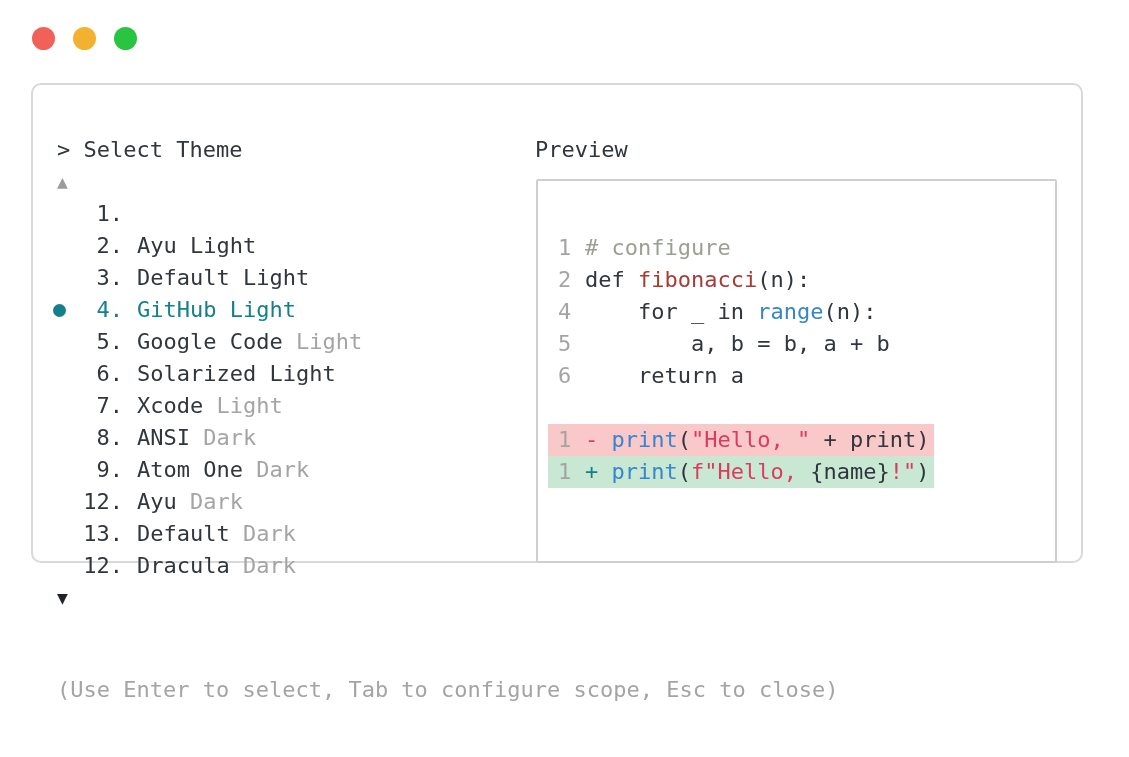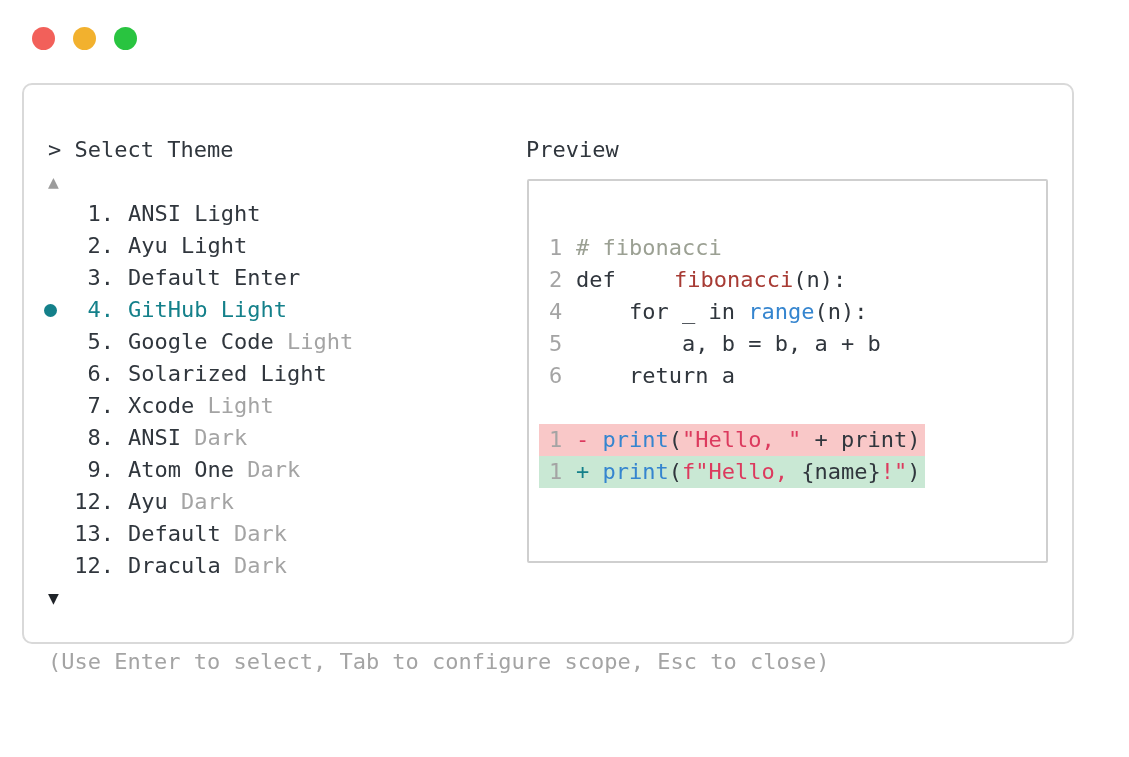--- a/index.html
+++ b/index.html
@@ -12,88 +12,88 @@
   *{margin:0;padding:0;box-sizing:border-box;}
   html,body{width:1129px;height:757px;background:#ffffff;overflow:hidden;}
   body{font-family:"DejaVu Sans Mono","Liberation Mono",monospace;font-size:22px;color:var(--fg);}
 
   .traffic-lights{position:absolute;left:32px;top:27px;display:flex;gap:18px;}
   .tl{width:23px;height:23px;border-radius:50%;display:inline-block;}
   .tl.red{background:var(--traffic_red);}
   .tl.yellow{background:var(--traffic_yellow);}
   .tl.green{background:var(--traffic_green);}
 
-  .panel{position:absolute;left:22px;top:83px;width:1052px;height:561px;
+  .panel{position:absolute;left:31px;top:83px;width:1052px;height:480px;
          background:#fff;border:2px solid var(--panel_border);border-radius:10px;}
 
   .left-col{position:absolute;left:14px;top:49px;width:470px;}
   .row{height:32px;line-height:32px;white-space:pre;display:flex;align-items:center;}
   .row.pad{padding-left:10px;display:block;}
   .arrow-up{color:#9c9c9c;font-size:18px;}
   .arrow-down{color:#1f2328;font-size:18px;}
   .bullet-col{width:24px;display:flex;justify-content:center;align-items:center;flex:none;}
   .bullet{width:13px;height:13px;border-radius:50%;background:var(--teal);}
   .num-col{width:52px;text-align:right;flex:none;}
   .item-gap{width:14px;flex:none;}
   .tail{color:var(--muted);}
   .item.selected .num-col,.item.selected .main{color:var(--teal);}
-  .hint{color:var(--muted);}
+  .hint{color:var(--muted);margin-top:28px;}
 
   .preview-title{position:absolute;left:502px;top:49px;height:32px;line-height:32px;}
   .preview-box{position:absolute;left:503px;top:94px;width:521px;height:384px;
                background:#fff;border:2px solid var(--box_border);border-radius:2px;}
   .code{position:absolute;left:20px;top:51px;}
   .code-row{height:32px;line-height:32px;white-space:pre;}
   .lnum{display:inline-block;width:14px;color:var(--muted);}
   .lgap{display:inline-block;width:13px;}
   .diff-rows{margin-top:32px;}
   .diff-row{width:fit-content;margin-left:-10px;padding:0 5px 0 10px;}
   .diff-row.removed{background:var(--removed_bg);}
   .diff-row.added{background:var(--added_bg);}
 
-  .c-fg{color:var(--fg);} .c-comment{color:var(--comment);} .c-red{color:var(--red);margin-left:45px;}
+  .c-fg{color:var(--fg);} .c-comment{color:var(--comment);} .c-red{color:var(--red);}
   .c-teal{color:var(--teal);} .c-blue{color:var(--blue);margin-top:28px;} .c-crimson{color:var(--crimson);}
 </style>
 </head>
 <body>
 
 <div class="traffic-lights">
   <span class="tl red"></span>
   <span class="tl yellow"></span>
   <span class="tl green"></span>
 </div>
 
 <div class="panel">
   <div class="left-col">
     <div class="row pad">&gt; Select Theme</div>
     <div class="row pad arrow-up">▲</div>
     <div id="theme-list">
-        <div class="row item"><span class="bullet-col"></span><span class="num-col">1.</span><span class="item-gap"></span><span class="main">ANSI Light</span></div>
+        <div class="row item"><span class="bullet-col"></span><span class="num-col">1.</span><span class="item-gap"></span></div>
         <div class="row item"><span class="bullet-col"></span><span class="num-col">2.</span><span class="item-gap"></span><span class="main">Ayu Light</span></div>
-        <div class="row item"><span class="bullet-col"></span><span class="num-col">3.</span><span class="item-gap"></span><span class="main">Default Enter</span></div>
+        <div class="row item"><span class="bullet-col"></span><span class="num-col">3.</span><span class="item-gap"></span><span class="main">Default Light</span></div>
         <div class="row item selected"><span class="bullet-col"><span class="bullet"></span></span><span class="num-col">4.</span><span class="item-gap"></span><span class="main">GitHub Light</span></div>
         <div class="row item"><span class="bullet-col"></span><span class="num-col">5.</span><span class="item-gap"></span><span class="main">Google Code </span><span class="tail">Light</span></div>
         <div class="row item"><span class="bullet-col"></span><span class="num-col">6.</span><span class="item-gap"></span><span class="main">Solarized Light</span></div>
         <div class="row item"><span class="bullet-col"></span><span class="num-col">7.</span><span class="item-gap"></span><span class="main">Xcode </span><span class="tail">Light</span></div>
         <div class="row item"><span class="bullet-col"></span><span class="num-col">8.</span><span class="item-gap"></span><span class="main">ANSI </span><span class="tail">Dark</span></div>
         <div class="row item"><span class="bullet-col"></span><span class="num-col">9.</span><span class="item-gap"></span><span class="main">Atom One </span><span class="tail">Dark</span></div>
         <div class="row item"><span class="bullet-col"></span><span class="num-col">12.</span><span class="item-gap"></span><span class="main">Ayu </span><span class="tail">Dark</span></div>
         <div class="row item"><span class="bullet-col"></span><span class="num-col">13.</span><span class="item-gap"></span><span class="main">Default </span><span class="tail">Dark</span></div>
         <div class="row item"><span class="bullet-col"></span><span class="num-col">12.</span><span class="item-gap"></span><span class="main">Dracula </span><span class="tail">Dark</span></div>
       </div>
     <div class="row pad arrow-down">▼</div>
     <div class="row"></div>
     <div class="row pad hint">(Use Enter to select, Tab to configure scope, Esc to close)</div>
   </div>
 
   <div class="preview-title">Preview</div>
   <div class="preview-box">
     <div class="code">
       <div id="code-lines">
-          <div class="code-row"><span class="lnum">1</span><span class="lgap"></span><span class="c-comment"># fibonacci</span></div>
+          <div class="code-row"><span class="lnum">1</span><span class="lgap"></span><span class="c-comment"># configure</span></div>
           <div class="code-row"><span class="lnum">2</span><span class="lgap"></span><span class="c-fg">def </span><span class="c-red">fibonacci</span><span class="c-fg">(n):</span></div>
           <div class="code-row"><span class="lnum">4</span><span class="lgap"></span><span class="c-fg">    for _ in </span><span class="c-blue">range</span><span class="c-fg">(n):</span></div>
           <div class="code-row"><span class="lnum">5</span><span class="lgap"></span><span class="c-fg">        a, b = b, a + b</span></div>
           <div class="code-row"><span class="lnum">6</span><span class="lgap"></span><span class="c-fg">    return a</span></div>
         </div>
       <div id="diff-lines" class="diff-rows">
           <div class="code-row diff-row removed"><span class="lnum">1</span><span class="lgap"></span><span class="c-crimson">- </span><span class="c-blue">print</span><span class="c-fg">(</span><span class="c-crimson">"Hello, "</span><span class="c-fg"> + print)</span></div>
           <div class="code-row diff-row added"><span class="lnum">1</span><span class="lgap"></span><span class="c-teal">+ </span><span class="c-blue">print</span><span class="c-fg">(</span><span class="c-crimson">f"Hello, </span><span class="c-fg">{name}</span><span class="c-crimson">!"</span><span class="c-fg">)</span></div>
         </div>
     </div>

